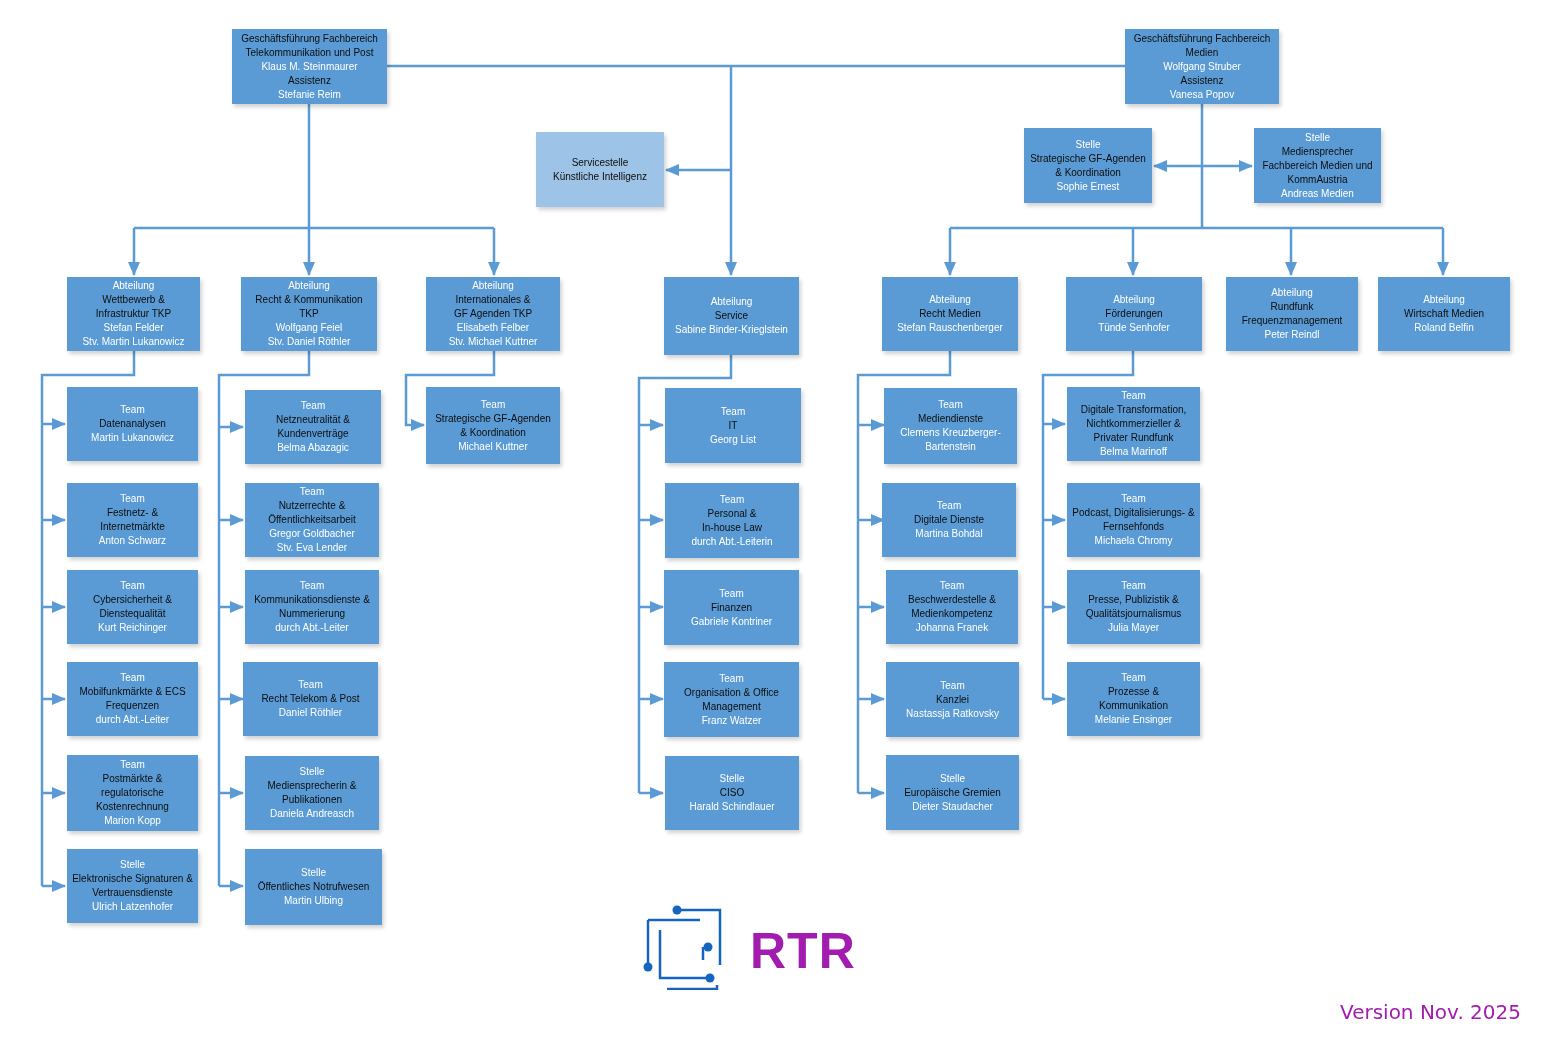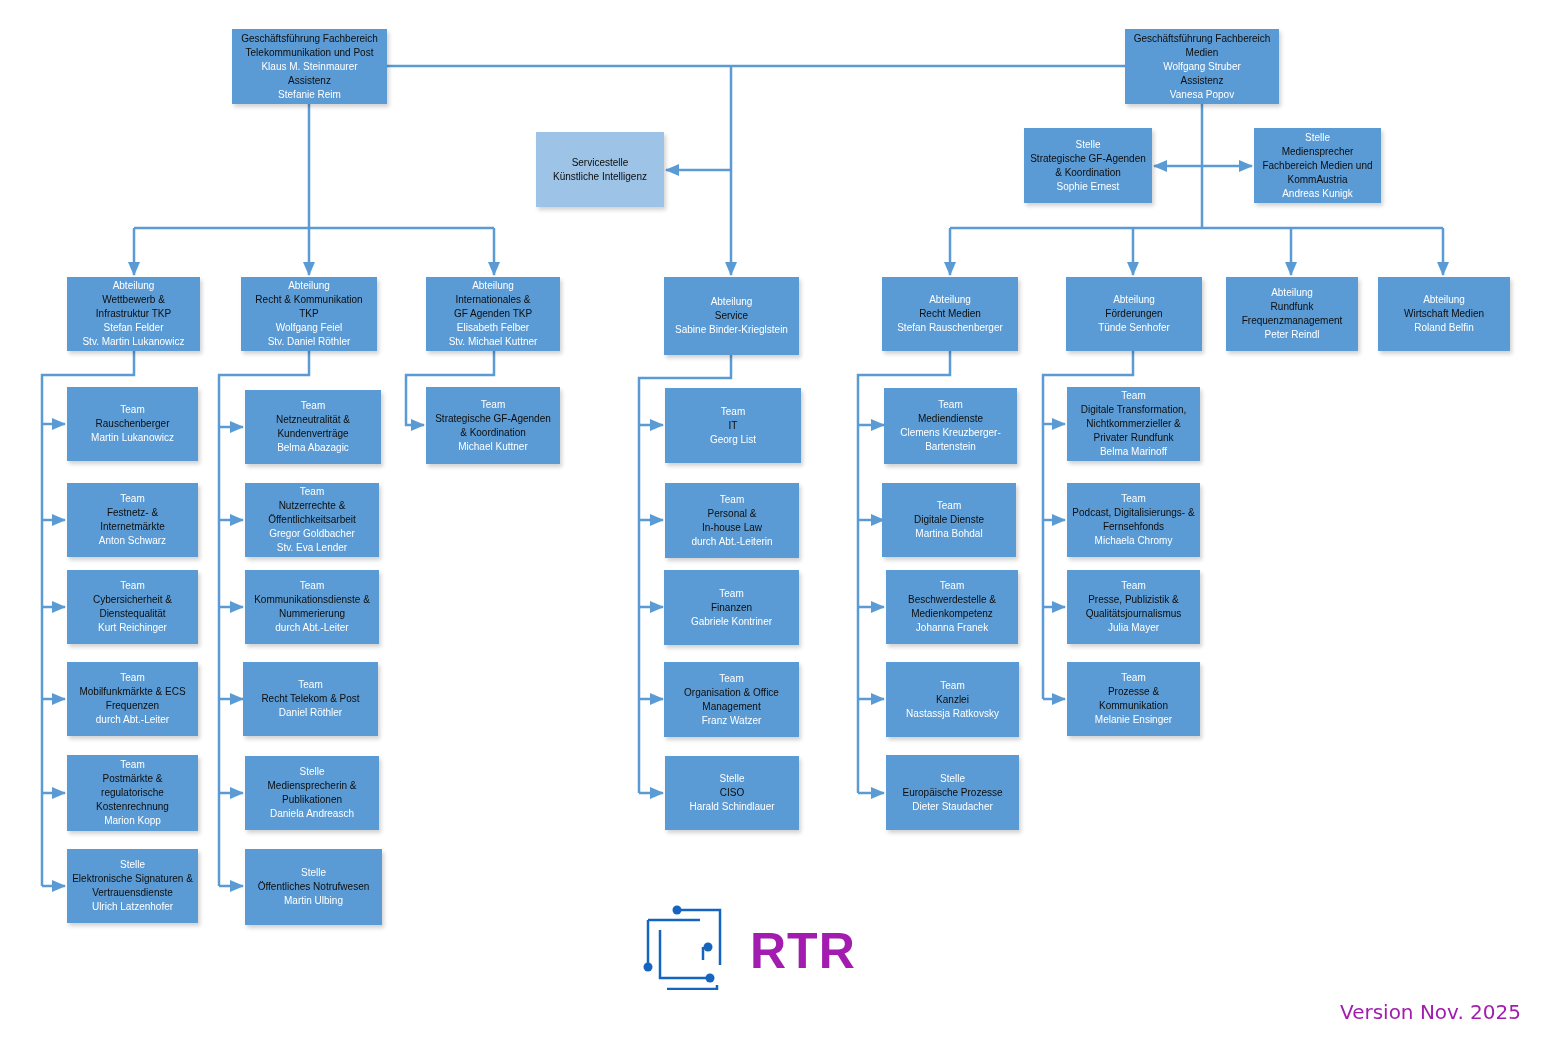--- a/index.html
+++ b/index.html
@@ -105,21 +105,21 @@
     <span class="t w">Stelle</span>
     <span class="t d">Strategische GF-Agenden</span>
     <span class="t d">&amp; Koordination</span>
     <span class="t w">Sophie Ernest</span>
   </div>
 <div class="box" style="left:1254px;top:128px;width:127px;height:75px;">
     <span class="t w">Stelle</span>
     <span class="t d">Mediensprecher</span>
     <span class="t d">Fachbereich Medien und</span>
     <span class="t d">KommAustria</span>
-    <span class="t w">Andreas Kunigk</span>
+    <span class="t w">Andreas Medien</span>
   </div>
 
 <div class="box" style="left:67px;top:277px;width:133px;height:74px;">
     <span class="t w">Abteilung</span>
     <span class="t d">Wettbewerb &amp;</span>
     <span class="t d">Infrastruktur TKP</span>
     <span class="t w">Stefan Felder</span>
     <span class="t w">Stv. Martin Lukanowicz</span>
   </div>
 <div class="box" style="left:241px;top:277px;width:136px;height:74px;">
@@ -158,21 +158,21 @@
     <span class="t w">Peter Reindl</span>
   </div>
 <div class="box" style="left:1378px;top:277px;width:132px;height:74px;">
     <span class="t w">Abteilung</span>
     <span class="t d">Wirtschaft Medien</span>
     <span class="t w">Roland Belfin</span>
   </div>
 
 <div class="box" style="left:67px;top:387px;width:131px;height:74px;">
     <span class="t w">Team</span>
-    <span class="t d">Rauschenberger</span>
+    <span class="t d">Datenanalysen</span>
     <span class="t w">Martin Lukanowicz</span>
   </div>
 <div class="box" style="left:67px;top:483px;width:131px;height:74px;">
     <span class="t w">Team</span>
     <span class="t d">Festnetz- &amp;</span>
     <span class="t d">Internetmärkte</span>
     <span class="t w">Anton Schwarz</span>
   </div>
 <div class="box" style="left:67px;top:570px;width:131px;height:74px;">
     <span class="t w">Team</span>
@@ -288,21 +288,21 @@
     <span class="t d">Medienkompetenz</span>
     <span class="t w">Johanna Franek</span>
   </div>
 <div class="box" style="left:886px;top:662px;width:133px;height:75px;">
     <span class="t w">Team</span>
     <span class="t d">Kanzlei</span>
     <span class="t w">Nastassja Ratkovsky</span>
   </div>
 <div class="box" style="left:886px;top:755px;width:133px;height:75px;">
     <span class="t w">Stelle</span>
-    <span class="t d">Europäische Prozesse</span>
+    <span class="t d">Europäische Gremien</span>
     <span class="t w">Dieter Staudacher</span>
   </div>
 
 <div class="box" style="left:1067px;top:387px;width:133px;height:74px;">
     <span class="t w">Team</span>
     <span class="t d">Digitale Transformation,</span>
     <span class="t d">Nichtkommerzieller &amp;</span>
     <span class="t d">Privater Rundfunk</span>
     <span class="t w">Belma Marinoff</span>
   </div>

